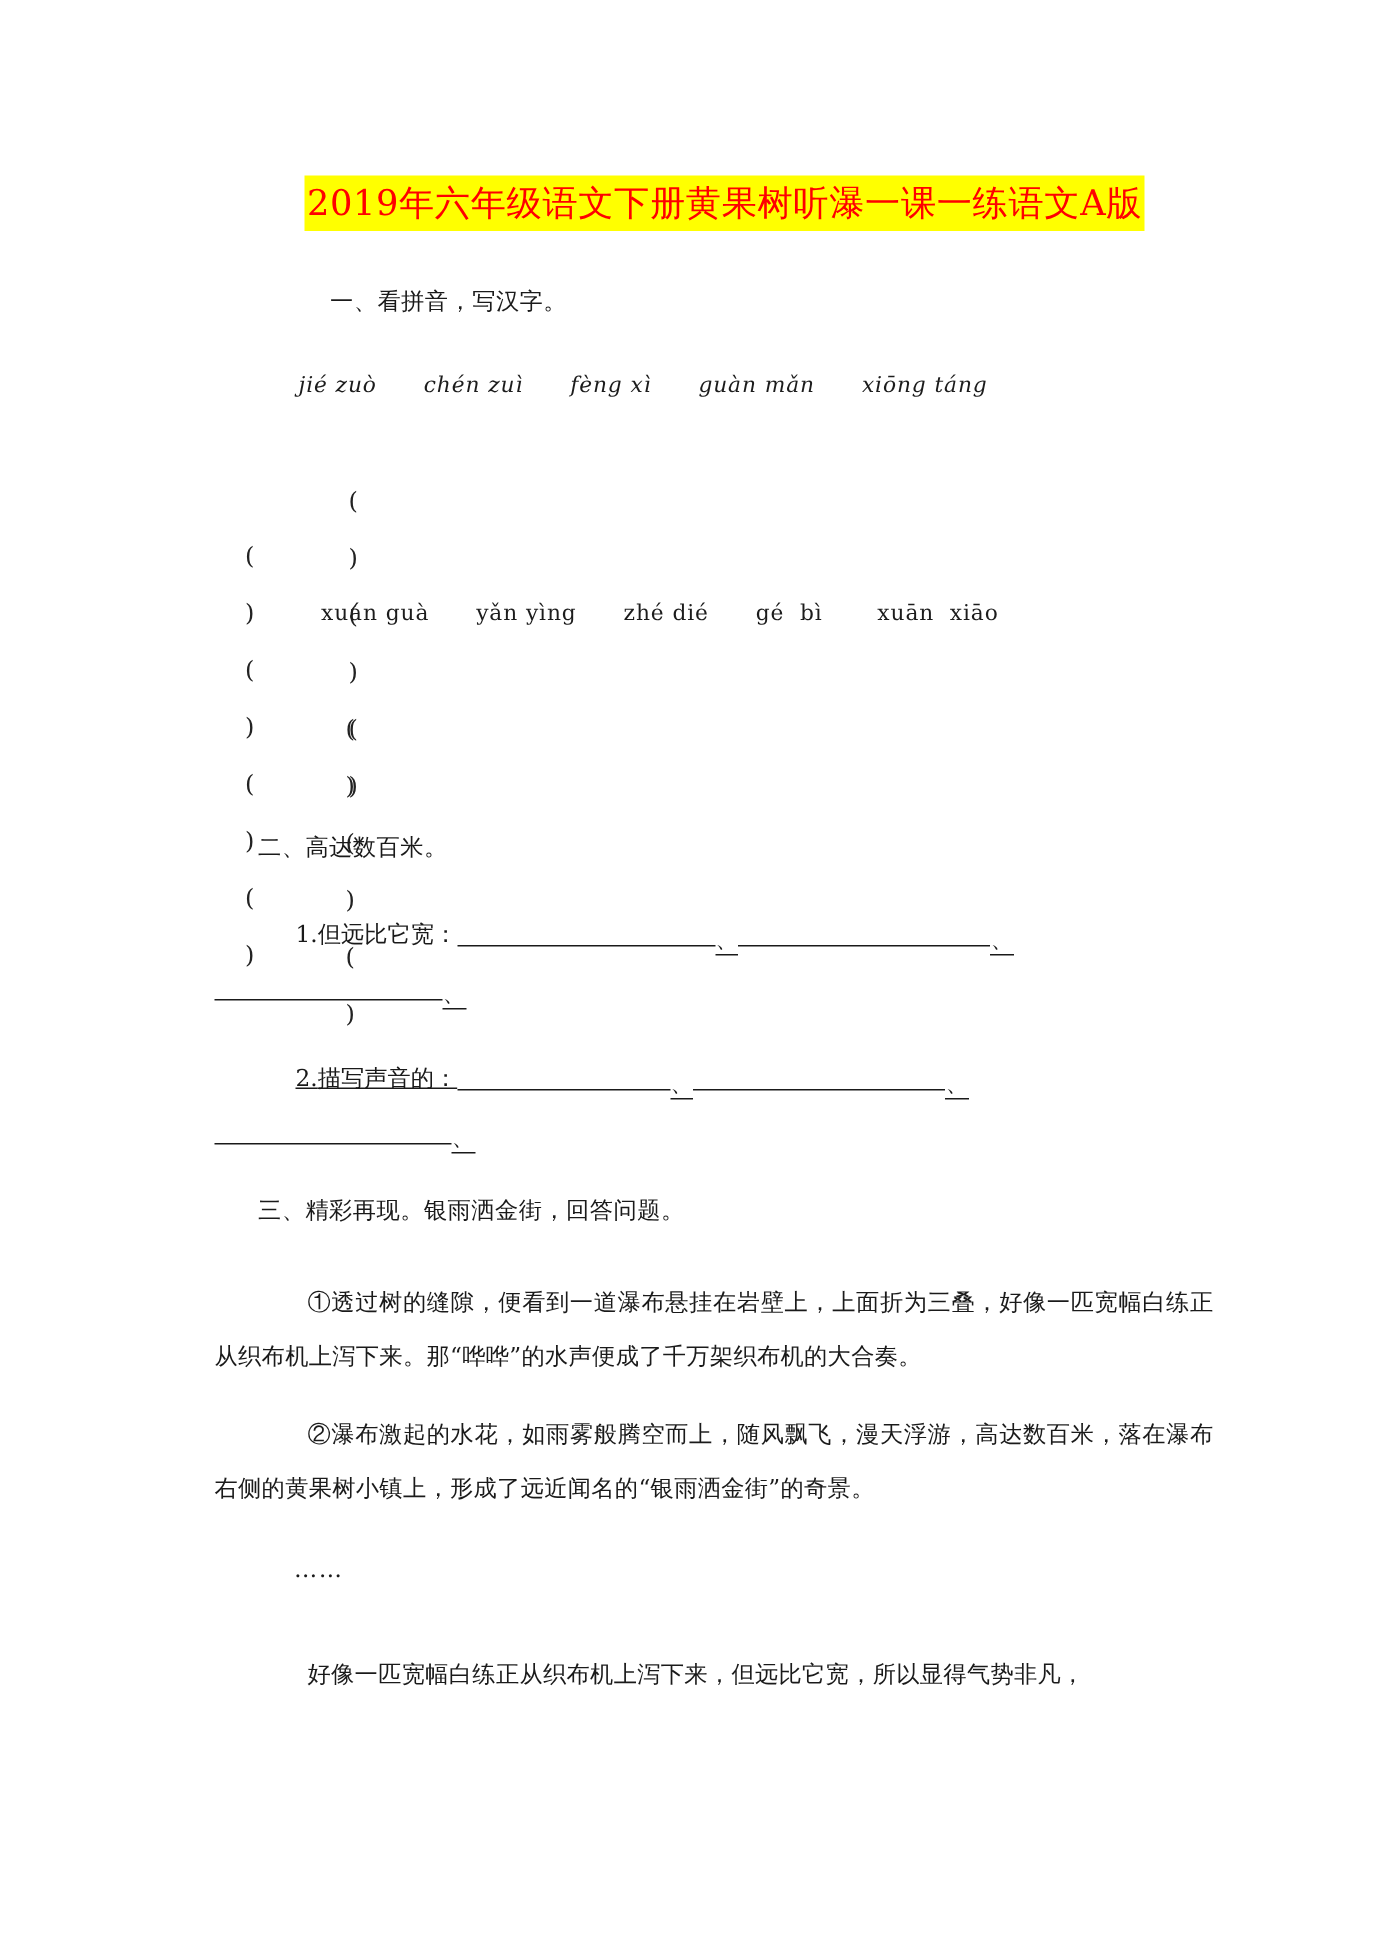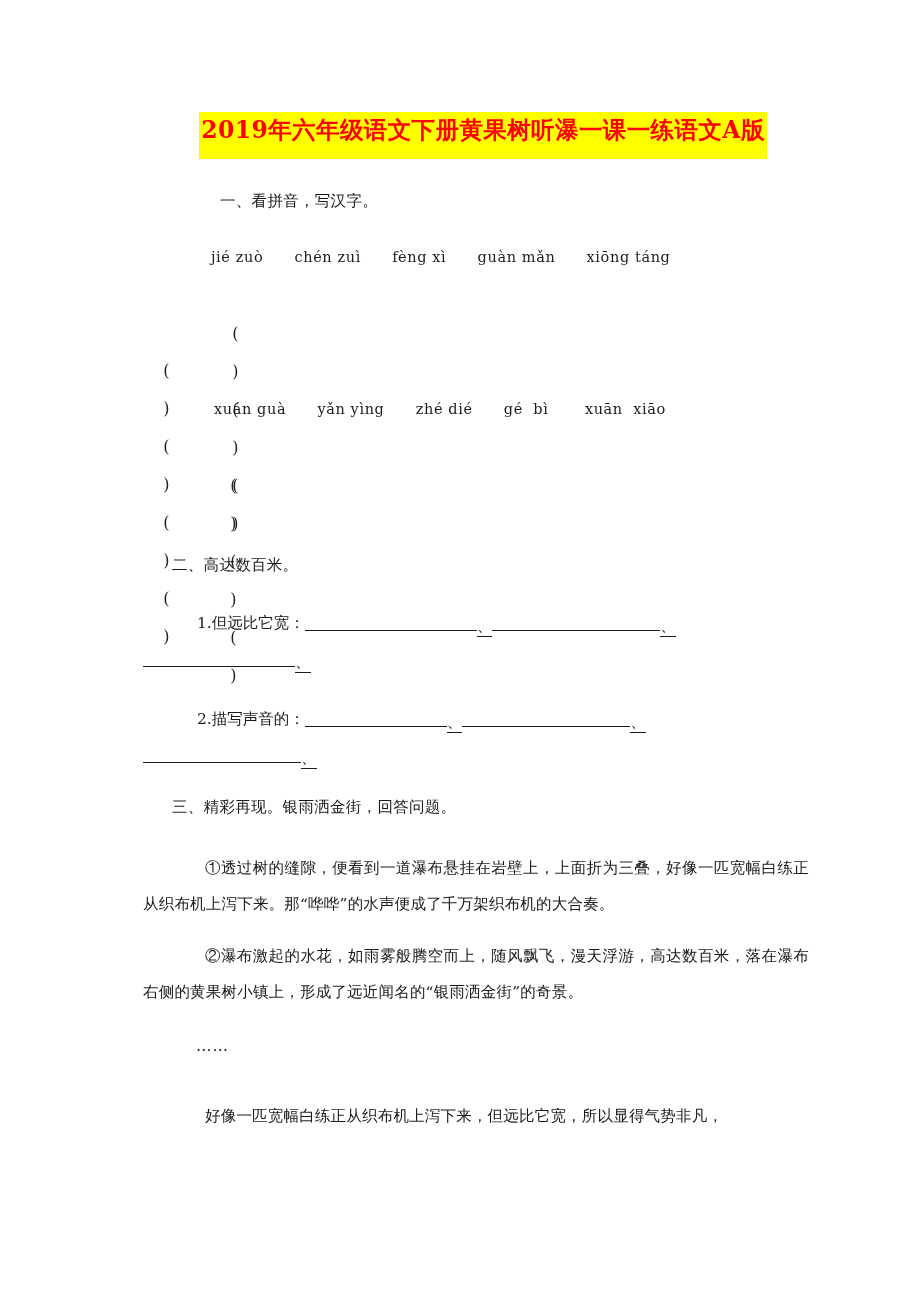--- a/index.html
+++ b/index.html
@@ -32,26 +32,26 @@
     width: 680px;
     height: 42px;
     display: flex;
     align-items: center;
     justify-content: center;
   }
   .title-text {
     display: inline-block;
     background: #ffff00;
     color: #ff0000;
-    font-weight: bold;
+    font-weight: normal;
     font-size: 23.5px;
     line-height: 34px;
     letter-spacing: 0.4px;
     white-space: nowrap;
-    padding: 1px 2px 12px 2px;
+    padding: 1px 2px 2px 2px;
     font-family: "DejaVu Serif", "Liberation Serif", serif;
   }
 
   
   .abs {
     position: absolute;
     white-space: pre;
     font-size: 15.5px;
     line-height: 22px;
   }
@@ -125,21 +125,21 @@
 <body>
 
 <div class="page">
 
   <div class="title-row">
     <span class="title-text">2019年六年级语文下册黄果树听瀑一课一练语文A版</span>
   </div>
 
   <div class="abs heading" style="left:172px; top:190px;margin-left:48px;">一、看拼音，写汉字。</div>
 
-  <div class="pinyin" style="left:211px; top:249px;">jié zuò      chén zuì      fèng xì      guàn mǎn      xiōng táng</div>
+  <div class="pinyin" style="left:199px; top:249px;font-style:italic;">jié zuò      chén zuì      fèng xì      guàn mǎn      xiōng táng</div>
 
   <div class="paren-row" style="left:212px; top:305px;">
     <span>(</span>
     <span style="display:inline-block;width:120px;"></span>
     <span>)</span>
     <span style="display:inline-block;width:12px;"></span>
     <span>(</span>
     <span style="display:inline-block;width:128px;"></span>
     <span>)</span>
     <span style="display:inline-block;width:14px;"></span>
@@ -186,21 +186,21 @@
 
   <div class="abs heading" style="left:172px; top:554px;">二、高达数百米。</div>
 
   <div class="fill-line" style="left:197px; top:612px;">
     <span>1.</span><span>但远比它宽：</span><span class="ul" style="width:172px;"></span><span class="dun">、</span><span class="ul" style="width:168px;"></span><span class="dun">、</span>
   </div>
   <div class="fill-line" style="left:143px; top:648px;">
     <span class="ul" style="width:152px;"></span><span class="dun">、</span>
   </div>
 
-  <div class="fill-line" style="left:197px; top:708px;">
+  <div class="fill-line" style="left:197px; top:708px;text-decoration:underline;">
     <span>2.</span><span>描写声音的：</span><span class="ul" style="width:142px;"></span><span class="dun">、</span><span class="ul" style="width:168px;"></span><span class="dun">、</span>
   </div>
   <div class="fill-line" style="left:143px; top:744px;">
     <span class="ul" style="width:158px;"></span><span class="dun">、</span>
   </div>
 
   <div class="abs heading" style="left:172px; top:796px;">三、精彩再现。银雨洒金街，回答问题。</div>
 
   <div class="para indent" style="top:938px;">②瀑布激起的水花，如雨雾般腾空而上，随风飘飞，漫天浮游，高达数百米，落在瀑布右侧的黄果树小镇上，形成了远近闻名的“银雨洒金街”的奇景。</div>
 

